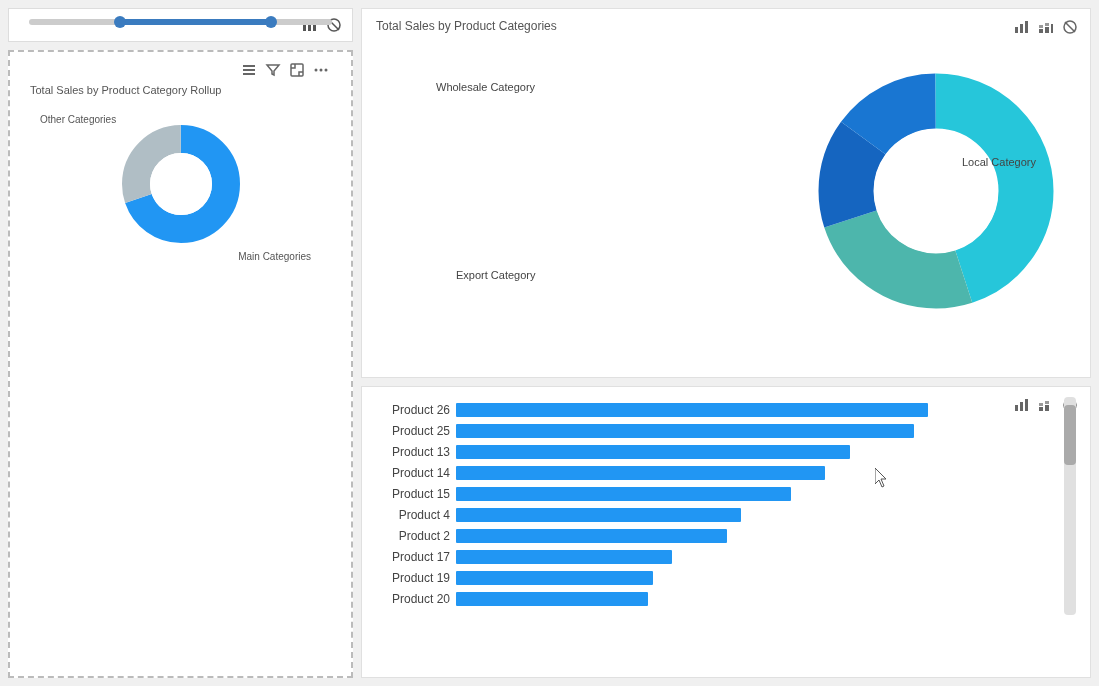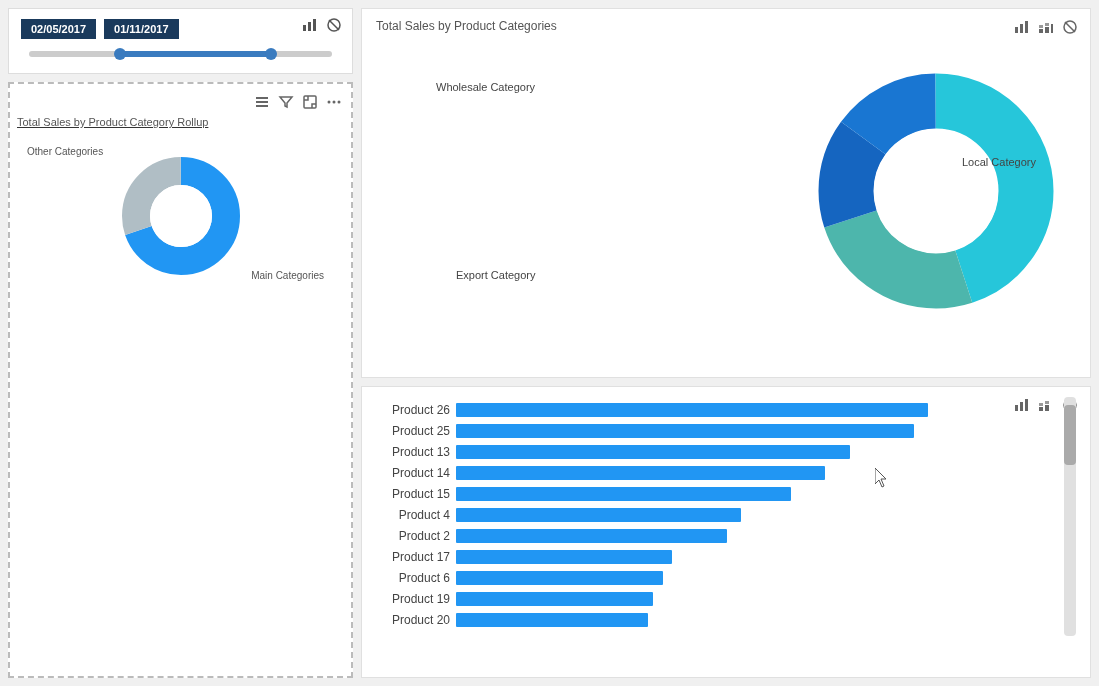--- a/index.html
+++ b/index.html
@@ -98,25 +98,24 @@
       justify-content: center;
       cursor: pointer;
       color: #555;
       font-size: 13px;
     }
 
     
     .small-donut-panel {
       background: #fff;
       border: 2px dashed #bbb;
-      padding: 8px 7px;
+      padding: 8px 20px;
       flex: 1;
       position: relative;
       min-height: 200px;
-      text-decoration: underline;
     }
 
     .panel-toolbar {
       display: flex;
       justify-content: flex-end;
       gap: 4px;
       margin-bottom: 4px;
     }
 
     .panel-title {
@@ -264,24 +263,20 @@
           </svg>
         </div>
         <div class="icon-btn">
           <svg class="icon-svg" viewBox="0 0 16 16" fill="none" stroke="#555" stroke-width="1.5">
             <circle cx="8" cy="8" r="6"></circle>
               <line x1="3" y1="3" x2="13" y2="13"></line>
           </svg>
         </div>
       </div>
 
-      <div class="date-labels">
-        <span class="date-badge">02/05/2017</span>
-        <span class="date-badge">01/11/2017</span>
-      </div>
 
       <div class="slider-track">
         <div class="slider-fill"></div>
         <div class="slider-handle left"></div>
         <div class="slider-handle right"></div>
       </div>
     </div>
 
     <div class="small-donut-panel">
       <div class="panel-toolbar">
@@ -310,21 +305,21 @@
               <circle cx="13" cy="8" r="1.5"></circle>
           </svg>
         </div>
       </div>
 
       <div class="panel-title">Total Sales by Product Category Rollup</div>
 
       <div class="small-donut-wrapper">
 
         <span class="legend-label" style="top:10px;left:10px;">Other Categories</span>
-        <span class="legend-label" style="bottom:15px;right:20px;">Main Categories</span>
+        <span class="legend-label" style="bottom:2px;right:20px;">Main Categories</span>
 
         <svg width="130" height="130" viewBox="0 0 130 130">
 
           <circle cx="65" cy="65" r="45" fill="none" stroke="#2196F3" stroke-width="28" stroke-dasharray="197 85" stroke-dashoffset="0" transform="rotate(-90 65 65)"></circle>
 
           <circle cx="65" cy="65" r="45" fill="none" stroke="#b0bec5" stroke-width="28" stroke-dasharray="85 197" stroke-dashoffset="-197" transform="rotate(-90 65 65)"></circle>
 
           <circle cx="65" cy="65" r="31" fill="white"></circle>
         </svg>
       </div>
@@ -454,26 +449,20 @@
                 <div class="bar-fill" style="width: 45.1%;"></div>
               </div>
             </div>
             <div class="bar-row">
               <div class="bar-label">Product 17</div>
               <div class="bar-track">
                 <div class="bar-fill" style="width: 36.08%;"></div>
               </div>
             </div>
             <div class="bar-row">
-              <div class="bar-label">Product 6</div>
-              <div class="bar-track">
-                <div class="bar-fill" style="width: 34.44%;"></div>
-              </div>
-            </div>
-            <div class="bar-row">
               <div class="bar-label">Product 19</div>
               <div class="bar-track">
                 <div class="bar-fill" style="width: 32.8%;"></div>
               </div>
             </div>
             <div class="bar-row">
               <div class="bar-label">Product 20</div>
               <div class="bar-track">
                 <div class="bar-fill" style="width: 31.98%;"></div>
               </div>

